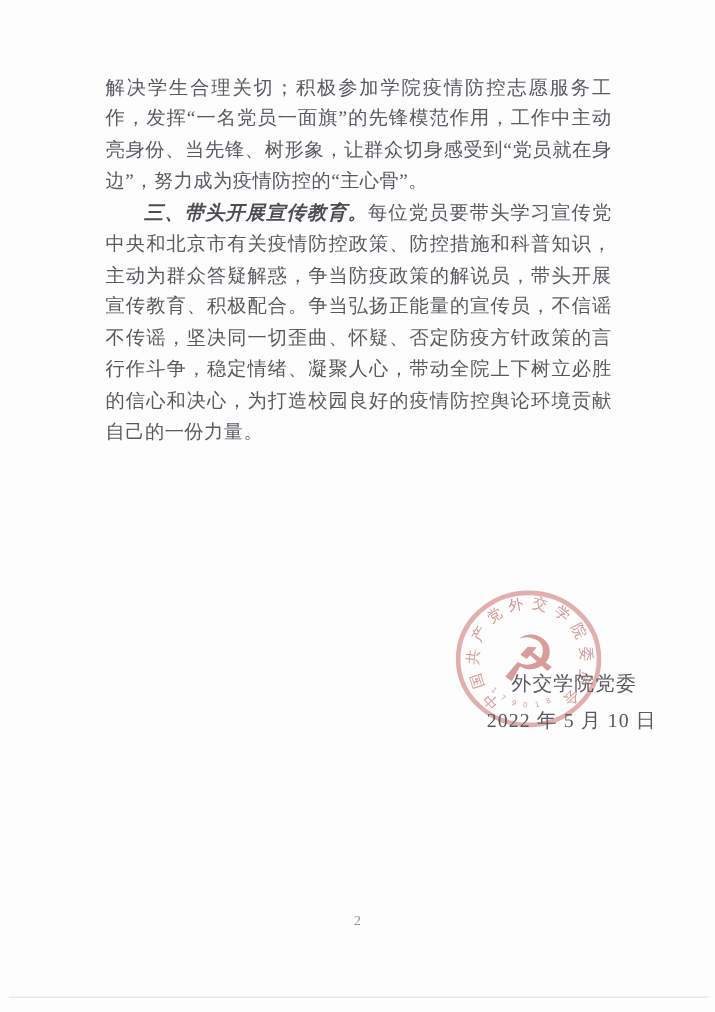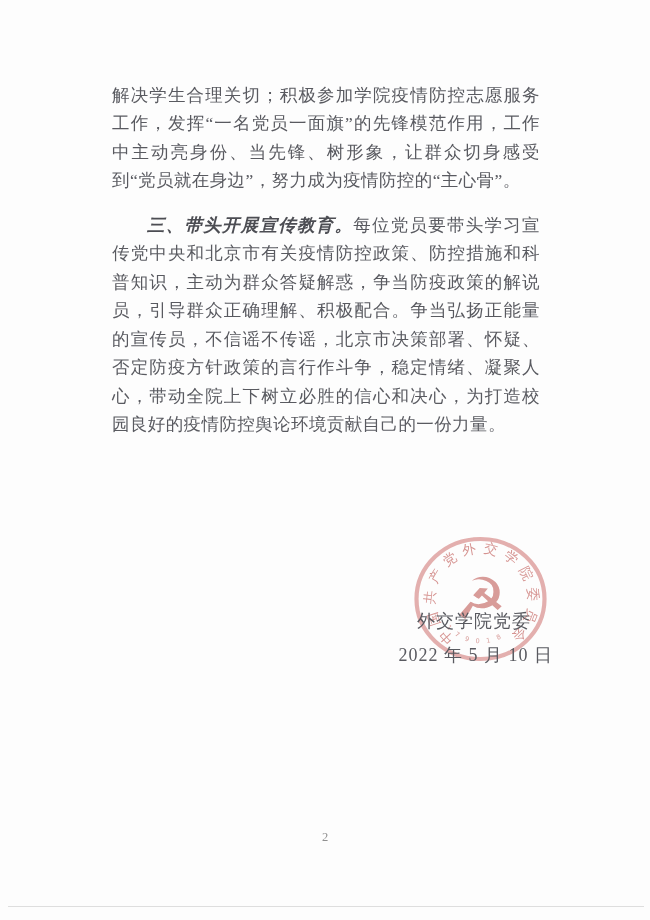--- a/index.html
+++ b/index.html
@@ -10,50 +10,50 @@
     font-family:"Liberation Serif","DejaVu Serif",serif;
   }
   .page{
     position:relative;width:650px;height:920px;background:#fdfdfd;
   }
   .text-block{
     position:absolute;left:96px;top:65px;width:460px;
     font-size:17.5px;line-height:28.45px;color:#595a60;
     text-align:justify;letter-spacing:0.4px;
   }
-  .text-block p{margin:16px;}
+  .text-block p{margin:0;}
   .text-block p.indent{text-indent:2em;}
   .lead-bold{font-weight:bold;color:#4c4d53;font-style:italic;}
   .seal-svg{
     position:absolute;left:410px;top:534px;width:141px;height:130px;
     z-index:1;mix-blend-mode:multiply;pointer-events:none;
   }
   .signature-block{
     position:absolute;left:0;right:0;top:607px;z-index:2;
     font-size:18px;color:#595a60;text-align:right;letter-spacing:1px;
   }
-  .signature-line{padding-right:119px;height:34px;line-height:28px;}
-  .date-line{padding-right:97px;line-height:28px;}
+  .signature-line{padding-right:71px;height:34px;line-height:28px;}
+  .date-line{padding-right:53px;line-height:28px;}
   .page-number{
     position:absolute;top:830px;left:0;width:100%;
     text-align:center;font-size:12.5px;color:#909090;
   }
   .scan-line{
     position:absolute;top:906px;left:8px;right:6px;height:1px;
     background:#dedede;
   }
 </style>
 </head>
 <body>
 
 <div class="page">
 
   <div class="text-block">
     <p><span>解决学生合理关切；积极参加学院疫情防控志愿服务工作，发挥“一名党员一面旗”的先锋模范作用，工作中主动亮身份、当先锋、树形象，让群众切身感受到“党员就在身边”，努力成为疫情防控的“主心骨”。</span></p>
-    <p class="indent"><span class="lead-bold">三、带头开展宣传教育。</span><span>每位党员要带头学习宣传党中央和北京市有关疫情防控政策、防控措施和科普知识，主动为群众答疑解惑，争当防疫政策的解说员，引导群众正确理解、积极配合。争当弘扬正能量的宣传员，不信谣不传谣，北京市决策部署、怀疑、否定防疫方针政策的言行作斗争，稳定情绪、凝聚人心，带动全院上下树立必胜的信心和决心，为打造校园良好的疫情防控舆论环境贡献自己的一份力量。</span></p>
+    <p class="indent"><span class="lead-bold">三、带头开展宣传教育。</span><span>每位党员要带头学习宣传党中央和北京市有关疫情防控政策、防控措施和科普知识，主动为群众答疑解惑，争当防疫政策的解说员，带头开展宣传教育、积极配合。争当弘扬正能量的宣传员，不信谣不传谣，坚决同一切歪曲、怀疑、否定防疫方针政策的言行作斗争，稳定情绪、凝聚人心，带动全院上下树立必胜的信心和决心，为打造校园良好的疫情防控舆论环境贡献自己的一份力量。</span></p>
   </div>
 
   <svg class="seal-svg" viewBox="0 0 141 130" xmlns="http://www.w3.org/2000/svg">
     <defs>
       <filter id="soft">
           <feGaussianBlur stdDeviation="0.45"></feGaussianBlur>
         </filter>
       <path id="ringArc" d="M 23.5,65 A 47,47 0 1,1 23.49,65.4" fill="none"></path>
       <path id="serialArc" d="M 31.7,87 A 45,45 0 0,0 109.3,87" fill="none"></path>
     </defs>

